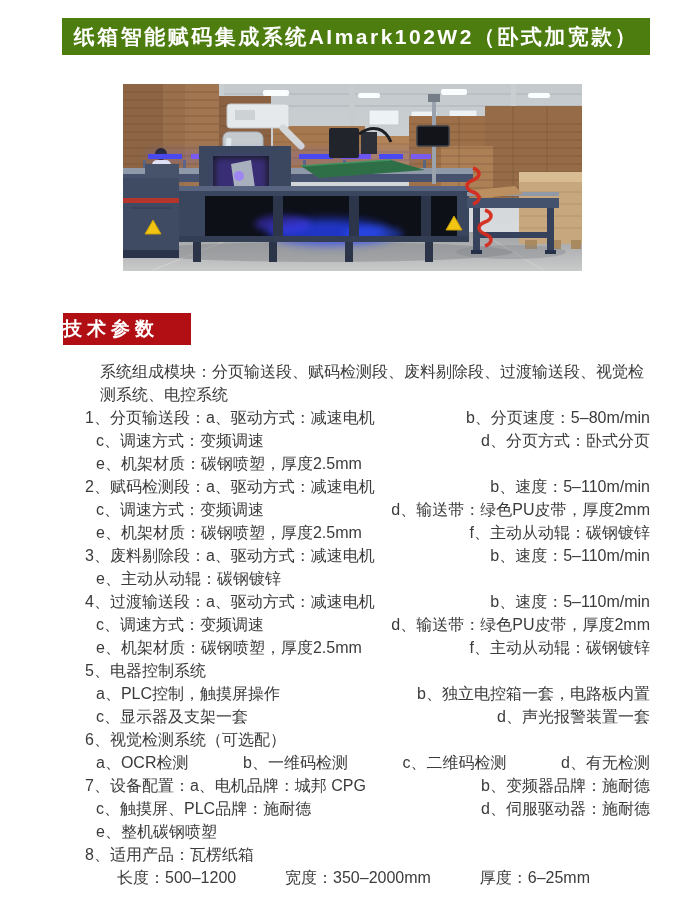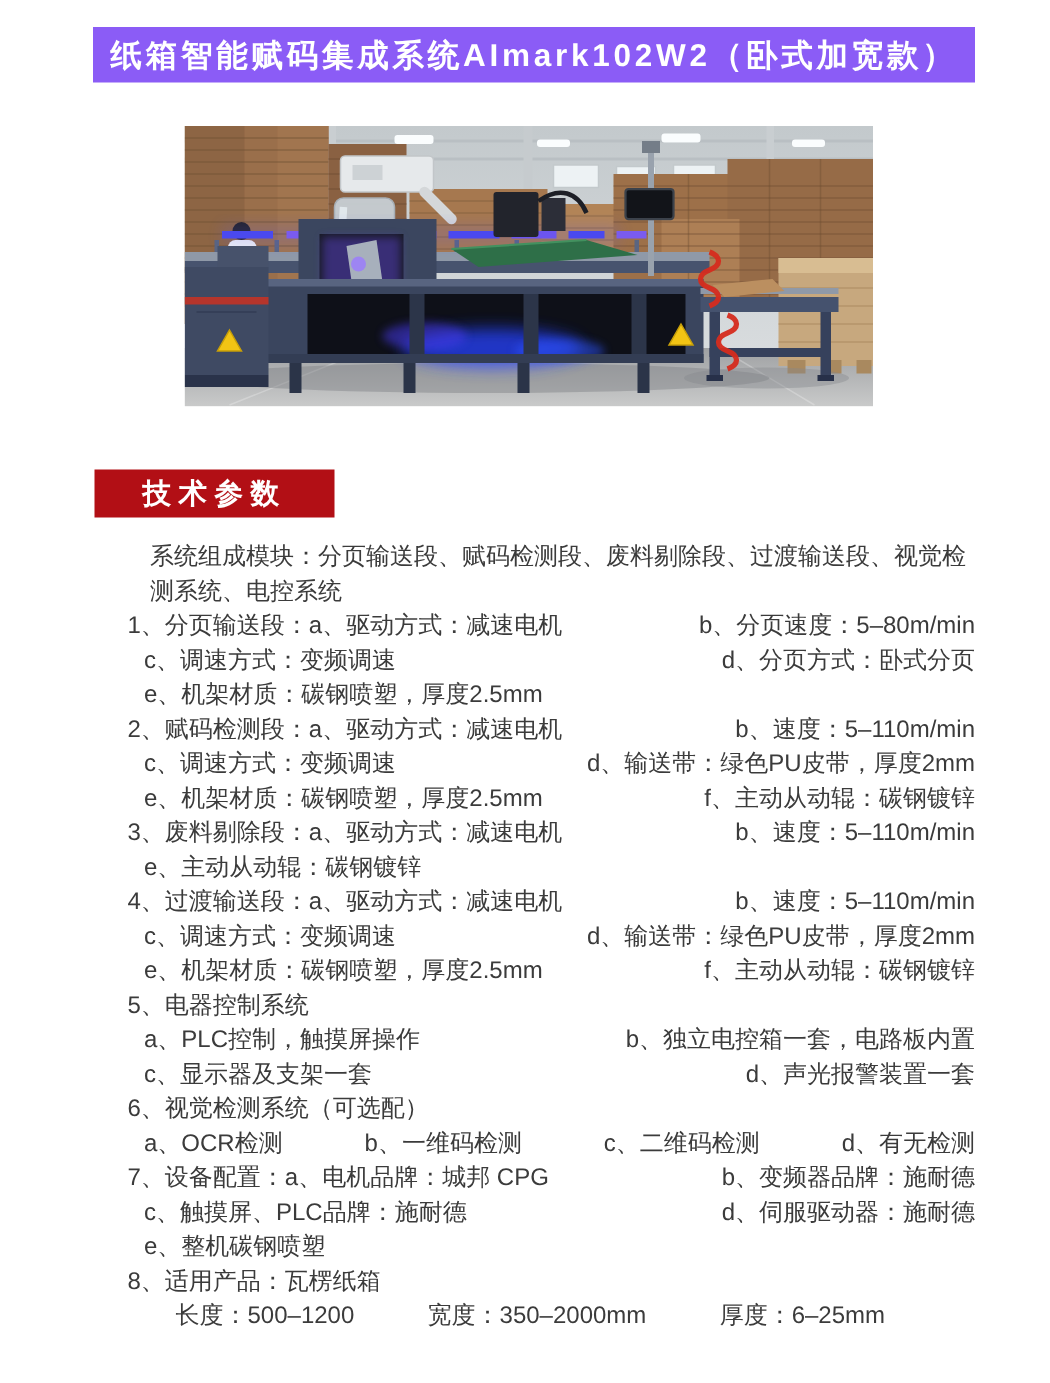--- a/index.html
+++ b/index.html
@@ -10,22 +10,22 @@
   .title-bar{
     position:absolute;left:62px;top:18px;width:588px;height:37px;
     display:flex;align-items:center;justify-content:center;
     color:#ffffff;font-size:21px;font-weight:bold;letter-spacing:2.5px;white-space:nowrap;
   }
   .photo{
     position:absolute;left:123px;top:84px;width:459px;height:187px;overflow:hidden;
   }
   .photo svg{display:block;}
   .badge{
-    position:absolute;left:63px;top:313px;width:160px;height:32px;
-    display:flex;align-items:center;justify-content:center;
+    position:absolute;left:63px;top:313px;width:128px;height:32px;
+    display:flex;align-items:center;justify-content:flex-start;
     color:#ffffff;font-size:19px;font-weight:bold;letter-spacing:5px;white-space:nowrap;
   }
   .specs{
     position:absolute;left:0;top:360px;width:700px;
     color:#3b3b3b;font-size:16px;
   }
   .spec-row{
     display:flex;line-height:23px;height:23px;white-space:nowrap;align-items:baseline;
   }
   .spec-row.multi{justify-content:space-between;}
@@ -33,21 +33,21 @@
   .indent-num{padding-left:85px;padding-right:50px;gap:16px;}
   .indent-sub{padding-left:96px;padding-right:50px;}
   .indent-dim{padding-left:117px;padding-right:110px;}
   .spec-cell{display:inline-block;}
 </style>
 </head>
 <body>
 
 <div class="page">
 
-  <header class="title-bar" style="background:#8b5cf6;">
+  <header class="title-bar" style="background:#4d7c0f;">
     <span>纸箱智能赋码集成系统AImark102W2（卧式加宽款）</span>
   </header>
 
   <div class="photo">
     <svg width="459" height="187" viewBox="0 0 459 187" xmlns="http://www.w3.org/2000/svg">
       <defs>
         <linearGradient id="gWall" x1="0" y1="0" x2="0" y2="1">
           <stop offset="0" stop-color="#c3c9cc"></stop>
             <stop offset="1" stop-color="#dde0e2"></stop>
         </linearGradient>

